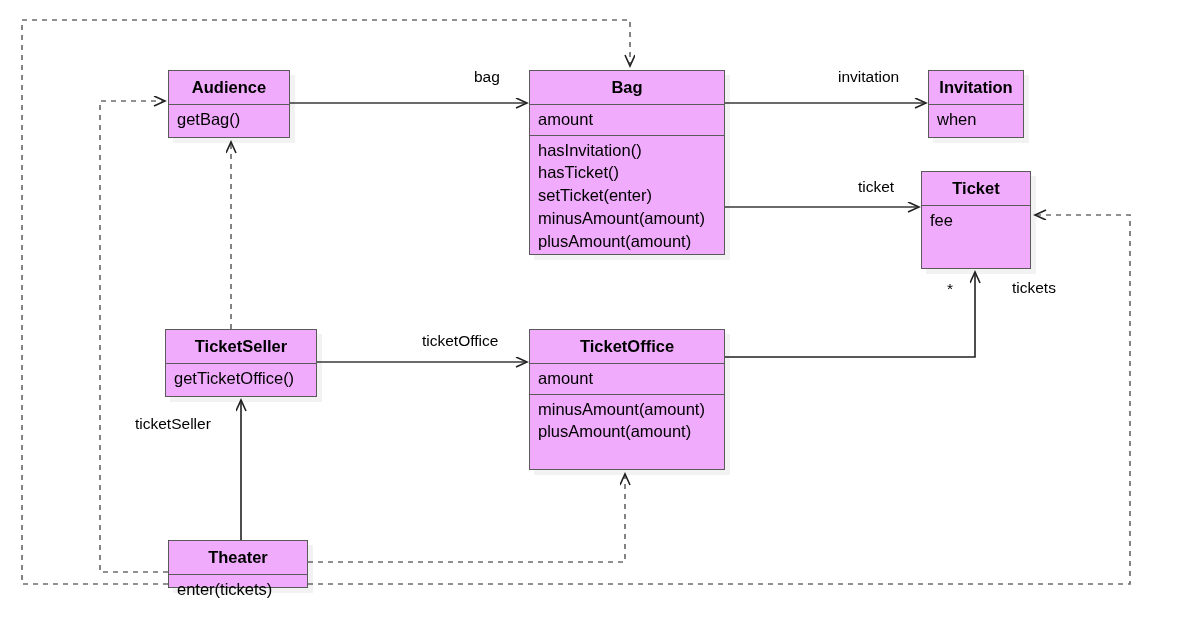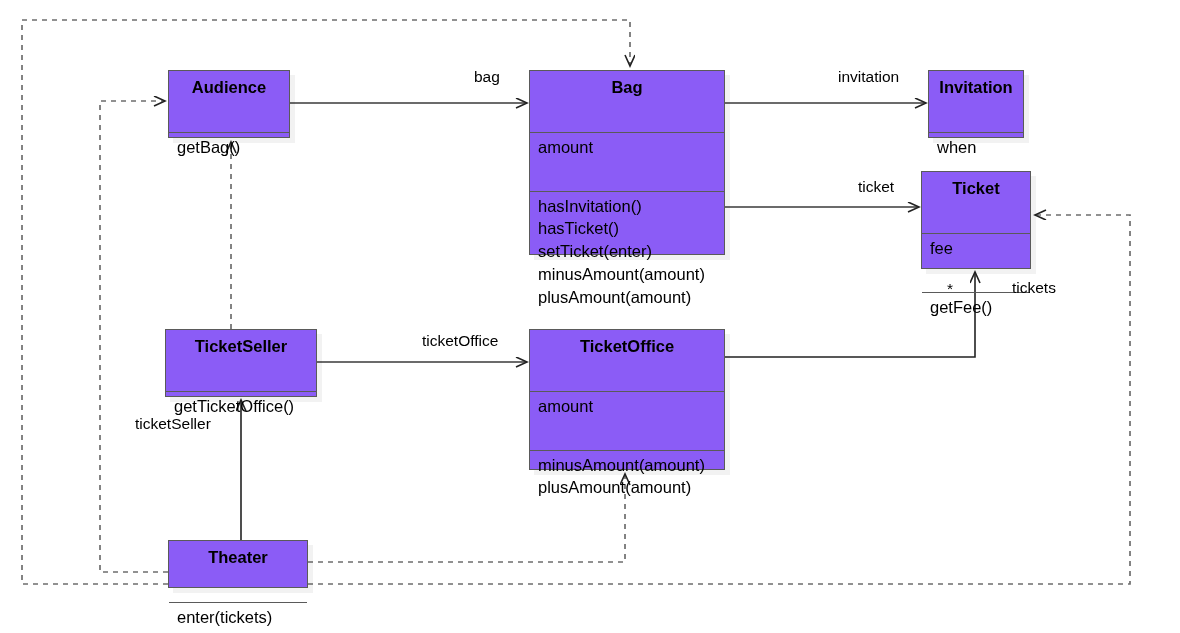--- a/index.html
+++ b/index.html
@@ -22,36 +22,35 @@
     position: absolute;
     left: 0;
     top: 0;
     width: 1180px;
     height: 633px;
     pointer-events: none;
   }
   .uml-class {
     position: absolute;
     box-sizing: border-box;
-    background: #8b5cf6;
+    background: #f0abfc;
     border: 1.6px solid #5a5a5a;
     box-shadow: 5px 5px 0 0 rgba(0,0,0,0.05);
     z-index: 5;
   }
   .uml-compartment {
     box-sizing: border-box;
     padding: 3px 8px 4px 8px;
     font-size: 16.5px;
     line-height: 1.38;
     color: #000000;
     white-space: nowrap;
   }
   .uml-compartment + .uml-compartment {
     border-top: 1.6px solid #5a5a5a;
-    margin-top: 28px;
   }
   .uml-name {
     text-align: center;
     font-weight: bold;
     font-size: 16.5px;
     padding-top: 5px;
     padding-bottom: 5px;
   }
   .uml-member {
     text-align: left;
@@ -142,21 +141,20 @@
   </div>
 
   <div class="uml-class" style="left:928px; top:70px; width:96px; height:68px;">
     <div class="uml-compartment uml-name">Invitation</div>
     <div class="uml-compartment uml-member">when</div>
   </div>
 
   <div class="uml-class" style="left:921px; top:171px; width:110px; height:98px;">
     <div class="uml-compartment uml-name">Ticket</div>
     <div class="uml-compartment uml-member">fee</div>
-    <div class="uml-compartment uml-member">getFee()</div>
   </div>
 
   <div class="uml-class" style="left:165px; top:329px; width:152px; height:68px;">
     <div class="uml-compartment uml-name">TicketSeller</div>
     <div class="uml-compartment uml-member">getTicketOffice()</div>
   </div>
 
   <div class="uml-class" style="left:529px; top:329px; width:196px; height:141px;">
     <div class="uml-compartment uml-name">TicketOffice</div>
     <div class="uml-compartment uml-member">amount</div>

